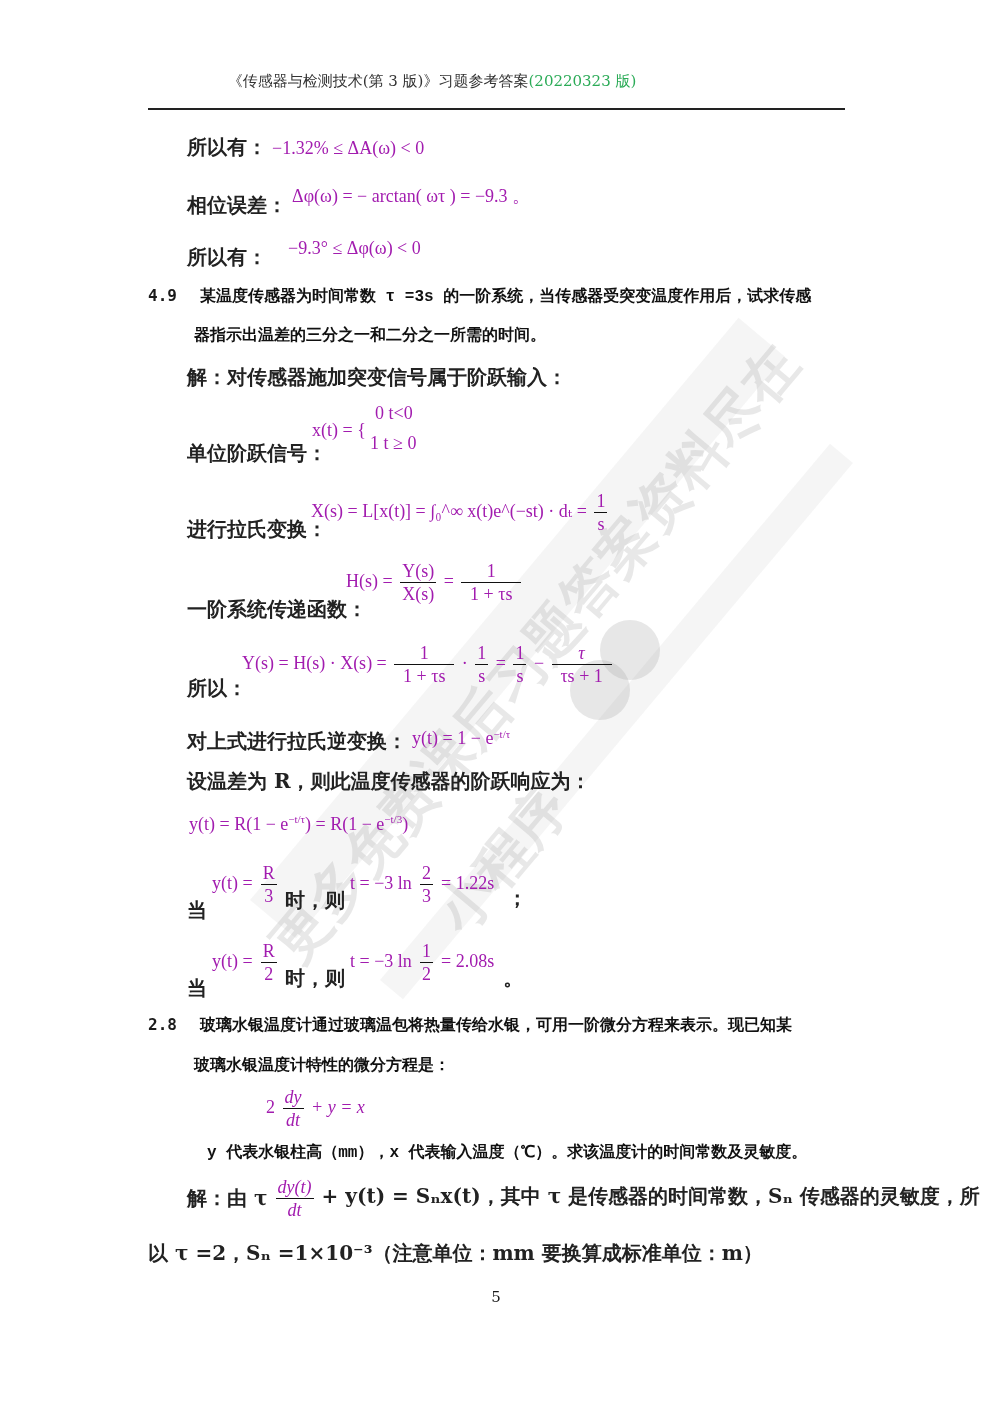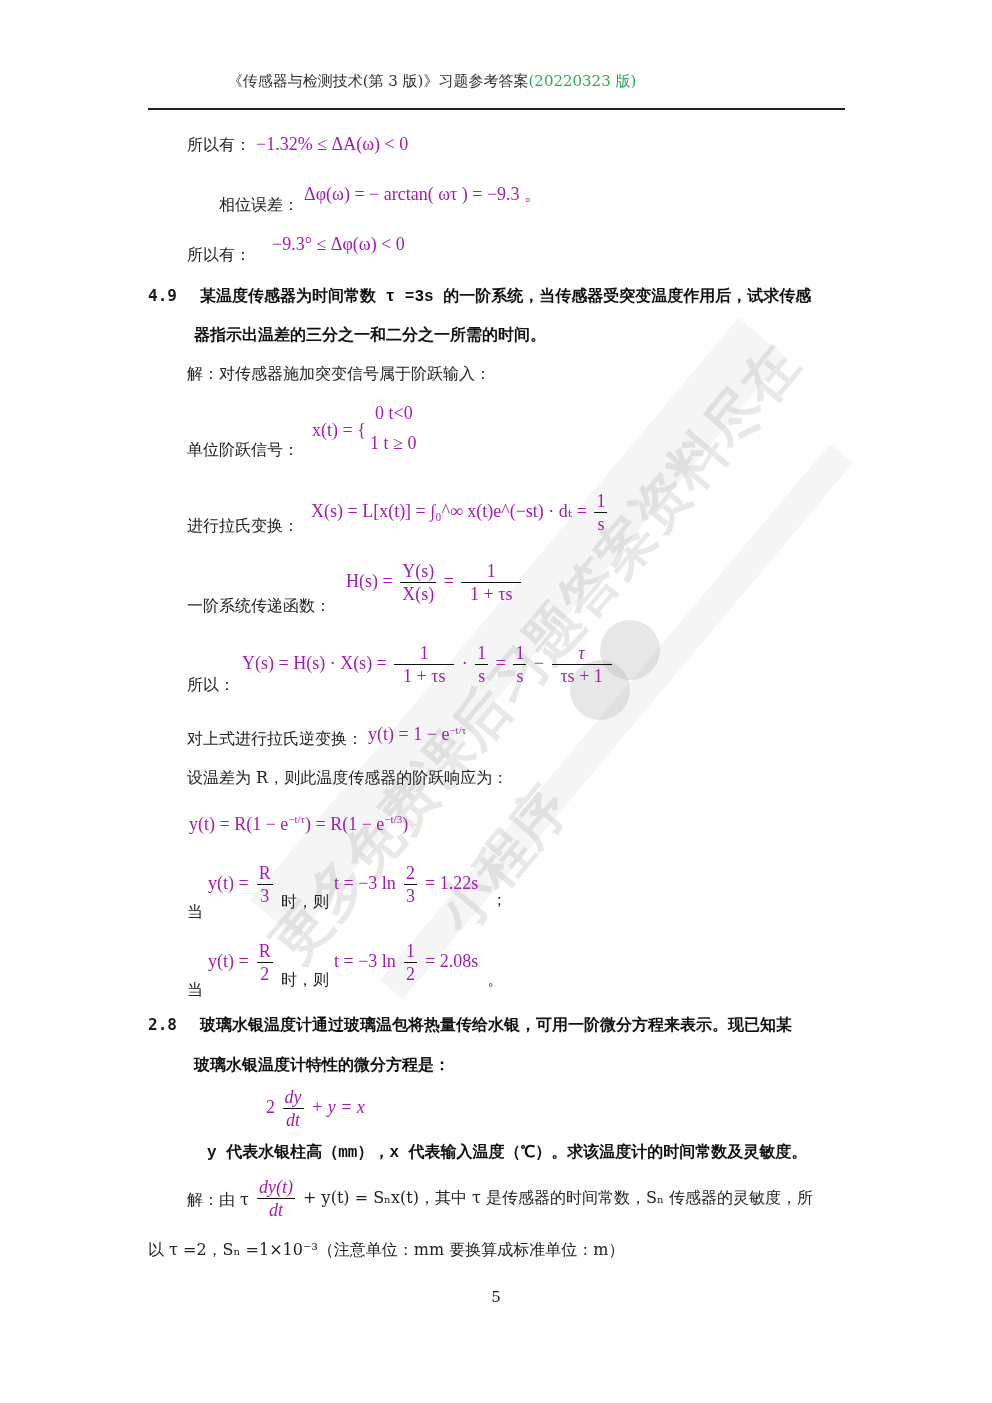--- a/index.html
+++ b/index.html
@@ -2,21 +2,21 @@
 <html><head>
 <meta charset="utf-8">
 <style>
   html,body{margin:0;padding:0;background:#fff;}
   body{width:992px;height:1403px;position:relative;overflow:hidden;
        font-family:"DejaVu Serif","Liberation Serif",serif;color:#1a1a1a;}
   .header{position:absolute;top:72px;left:0;width:864px;text-align:center;font-size:15px;color:#333;}
   .header .ver{color:#2bab57;}
   .rule{position:absolute;top:108px;left:148px;width:697px;height:2px;background:#222;}
   .abs{position:absolute;white-space:nowrap;}
-  .cn{font-size:16px;color:#222;}
+  .cn{font-size:20px;color:#222;font-weight:bold;}
   .m{font-family:"Liberation Serif","DejaVu Serif",serif;font-size:18px;color:#a21caf;}
   .mi{font-style:italic;}
   .bold{font-weight:bold;font-family:Liberation Mono, monospace;font-size:16px;color:#111;}
   .qnum{font-family:"DejaVu Sans Mono","Liberation Mono",monospace;font-size:16px;font-weight:bold;}
   .frac{display:inline-block;vertical-align:middle;text-align:center;margin:0 3px;}
   .frac .num{display:block;padding:0 2px;border-bottom:1px solid #111;line-height:22px;}
   .frac .den{display:block;padding:0 2px;line-height:22px;}
   sup{font-size:11px;}
   .pagenum{position:absolute;top:1288px;left:0;width:992px;text-align:center;font-size:15px;}
   .wm{position:absolute;left:160px;top:560px;transform:rotate(-50deg);transform-origin:left top;
@@ -38,21 +38,21 @@
 
 <div class="header">
   <span>《传感器与检测技术(第 3 版)》习题参考答案</span><span class="ver">(20220323 版)</span>
 </div>
 <div class="rule"></div>
 
 <div class="abs" style="left:187px;top:134px;">
   <span class="cn">所以有：</span>
   <span class="m">−1.32% ≤ ΔA(ω) &lt; 0</span>
 </div>
-<div class="abs" style="left:187px;top:182px;margin-left:32px;">
+<div class="abs" style="left:187px;top:182px;">
   <span class="cn" style="position:relative;top:10px;">相位误差：</span>
   <span class="m">Δφ(ω) = − arctan( ωτ ) = −9.3 。</span>
 </div>
 <div class="abs" style="left:187px;top:234px;">
   <span class="cn" style="position:relative;top:10px;">所以有：</span>
   <span class="m" style="margin-left:16px;">−9.3° ≤ Δφ(ω) &lt; 0</span>
 </div>
 
 <div class="abs" style="left:148px;top:286px;">
   <span class="qnum">4.9</span>

